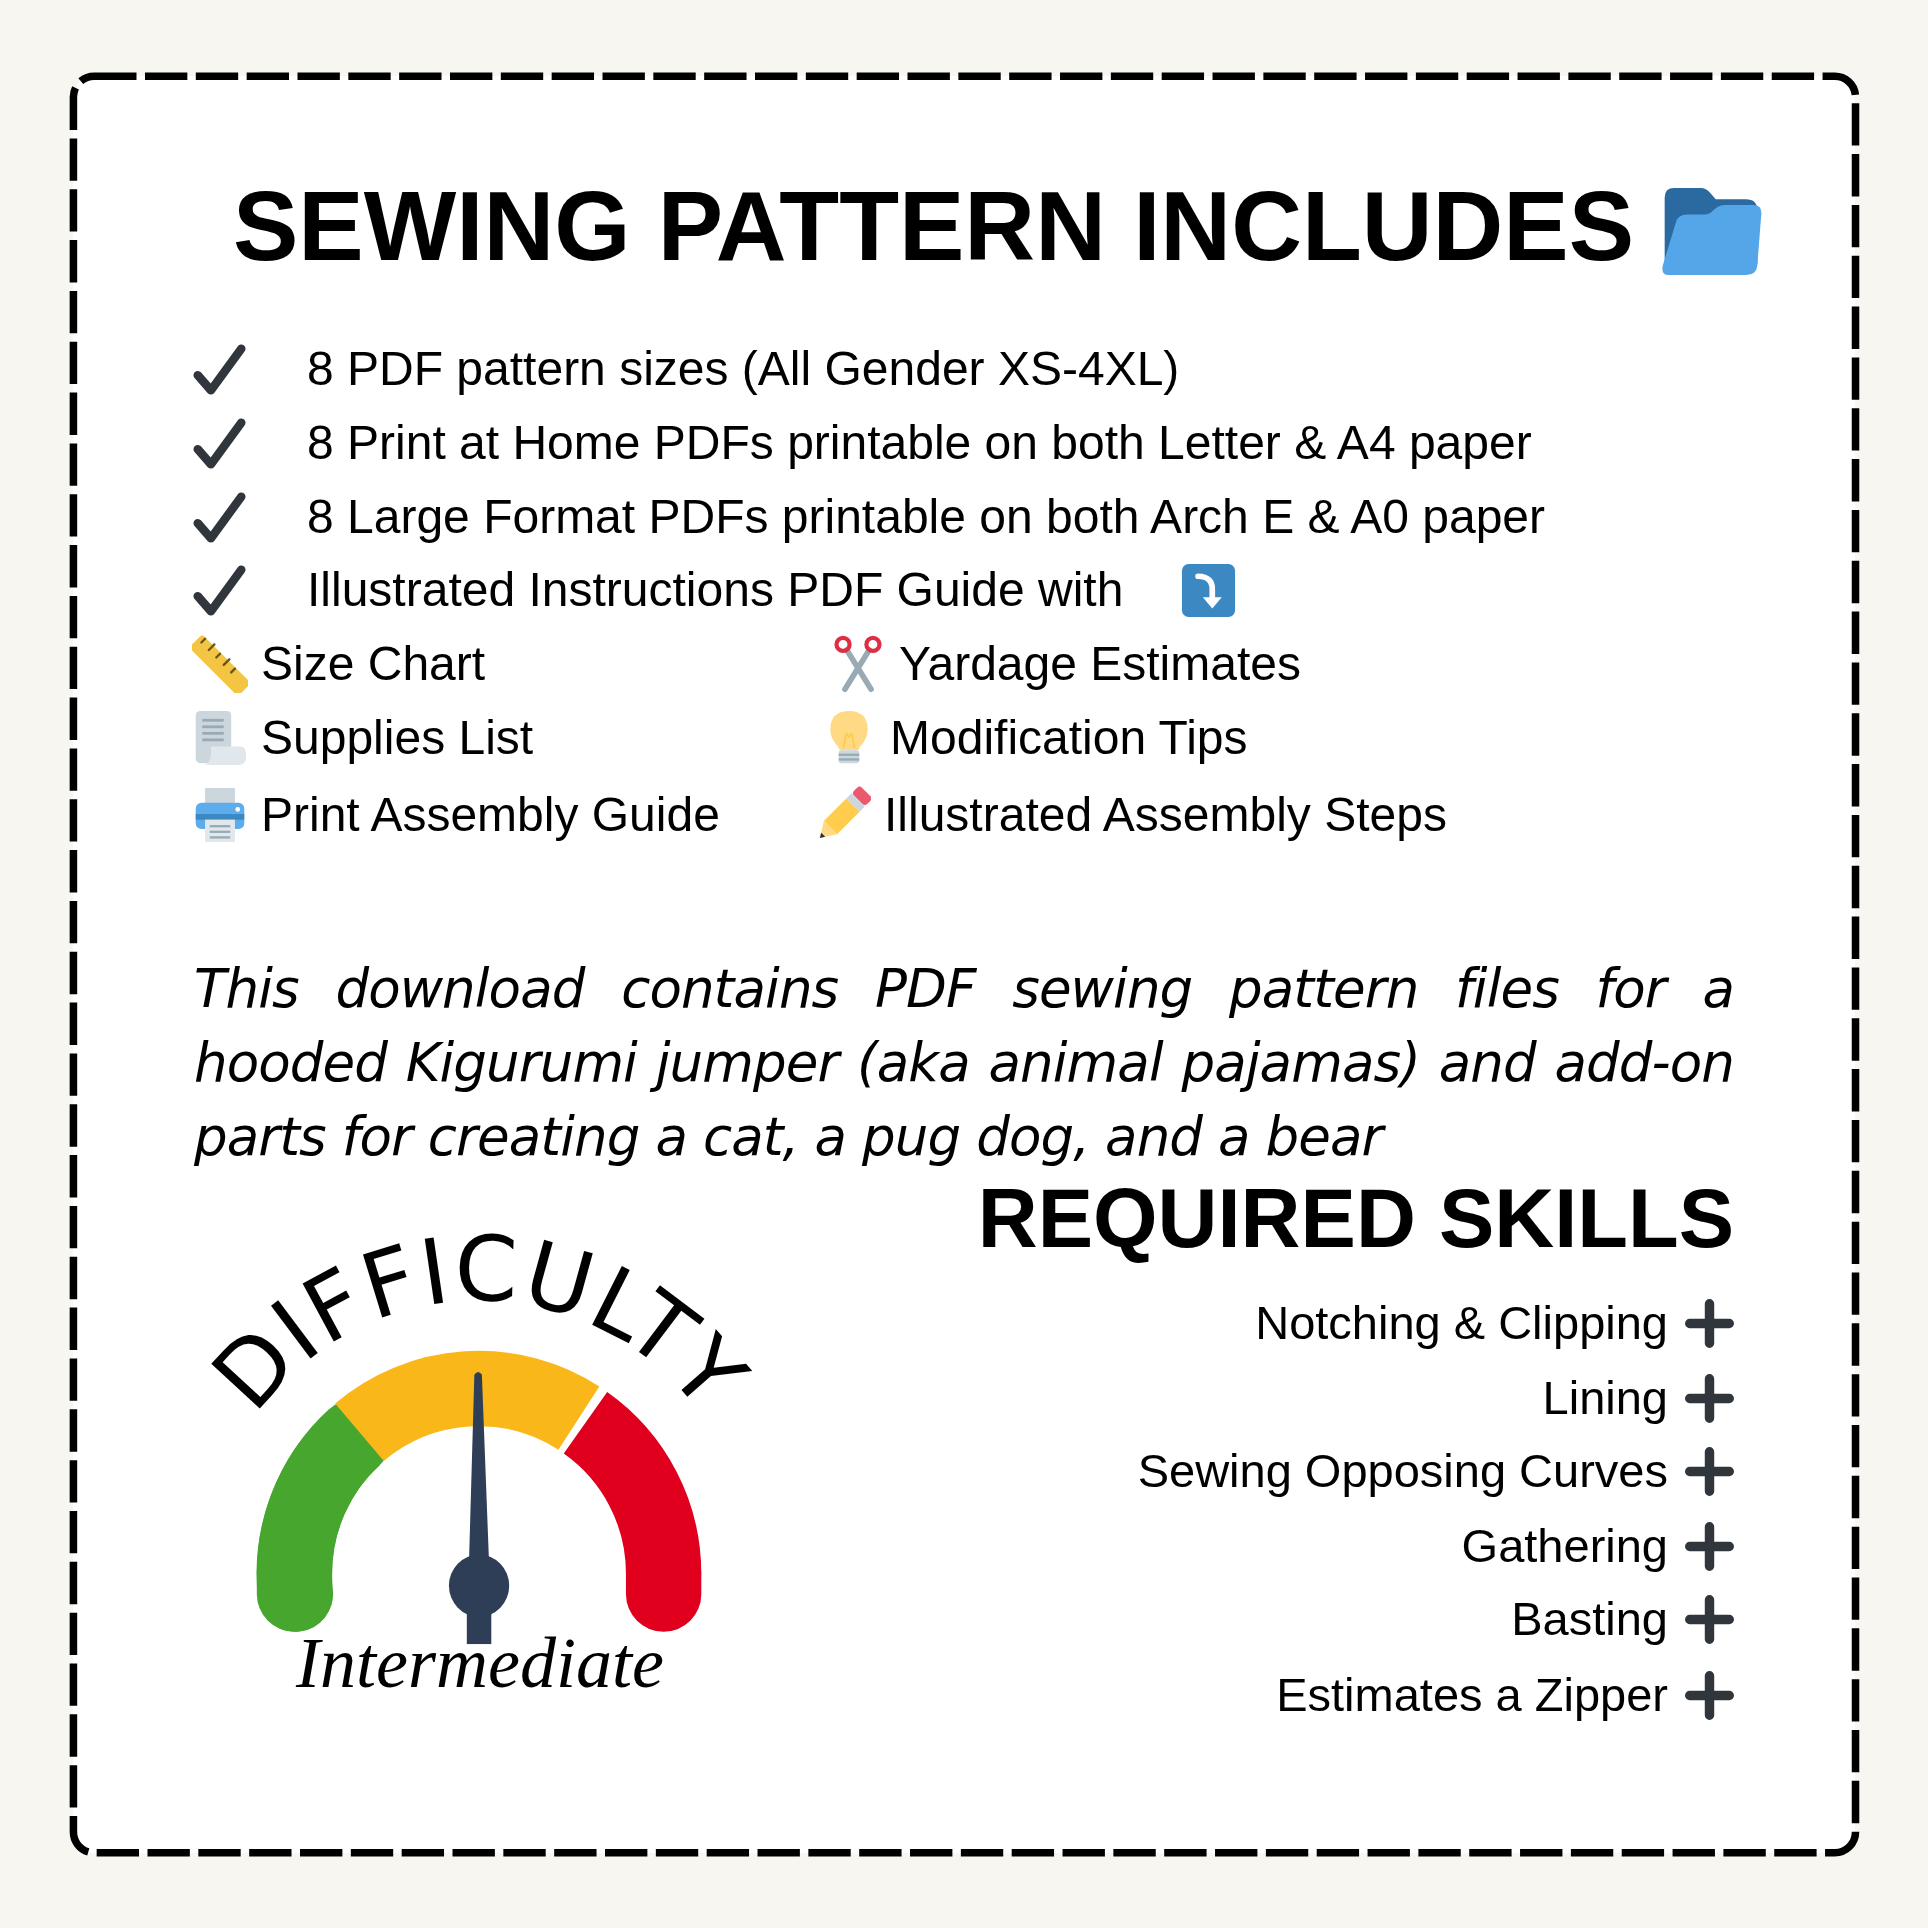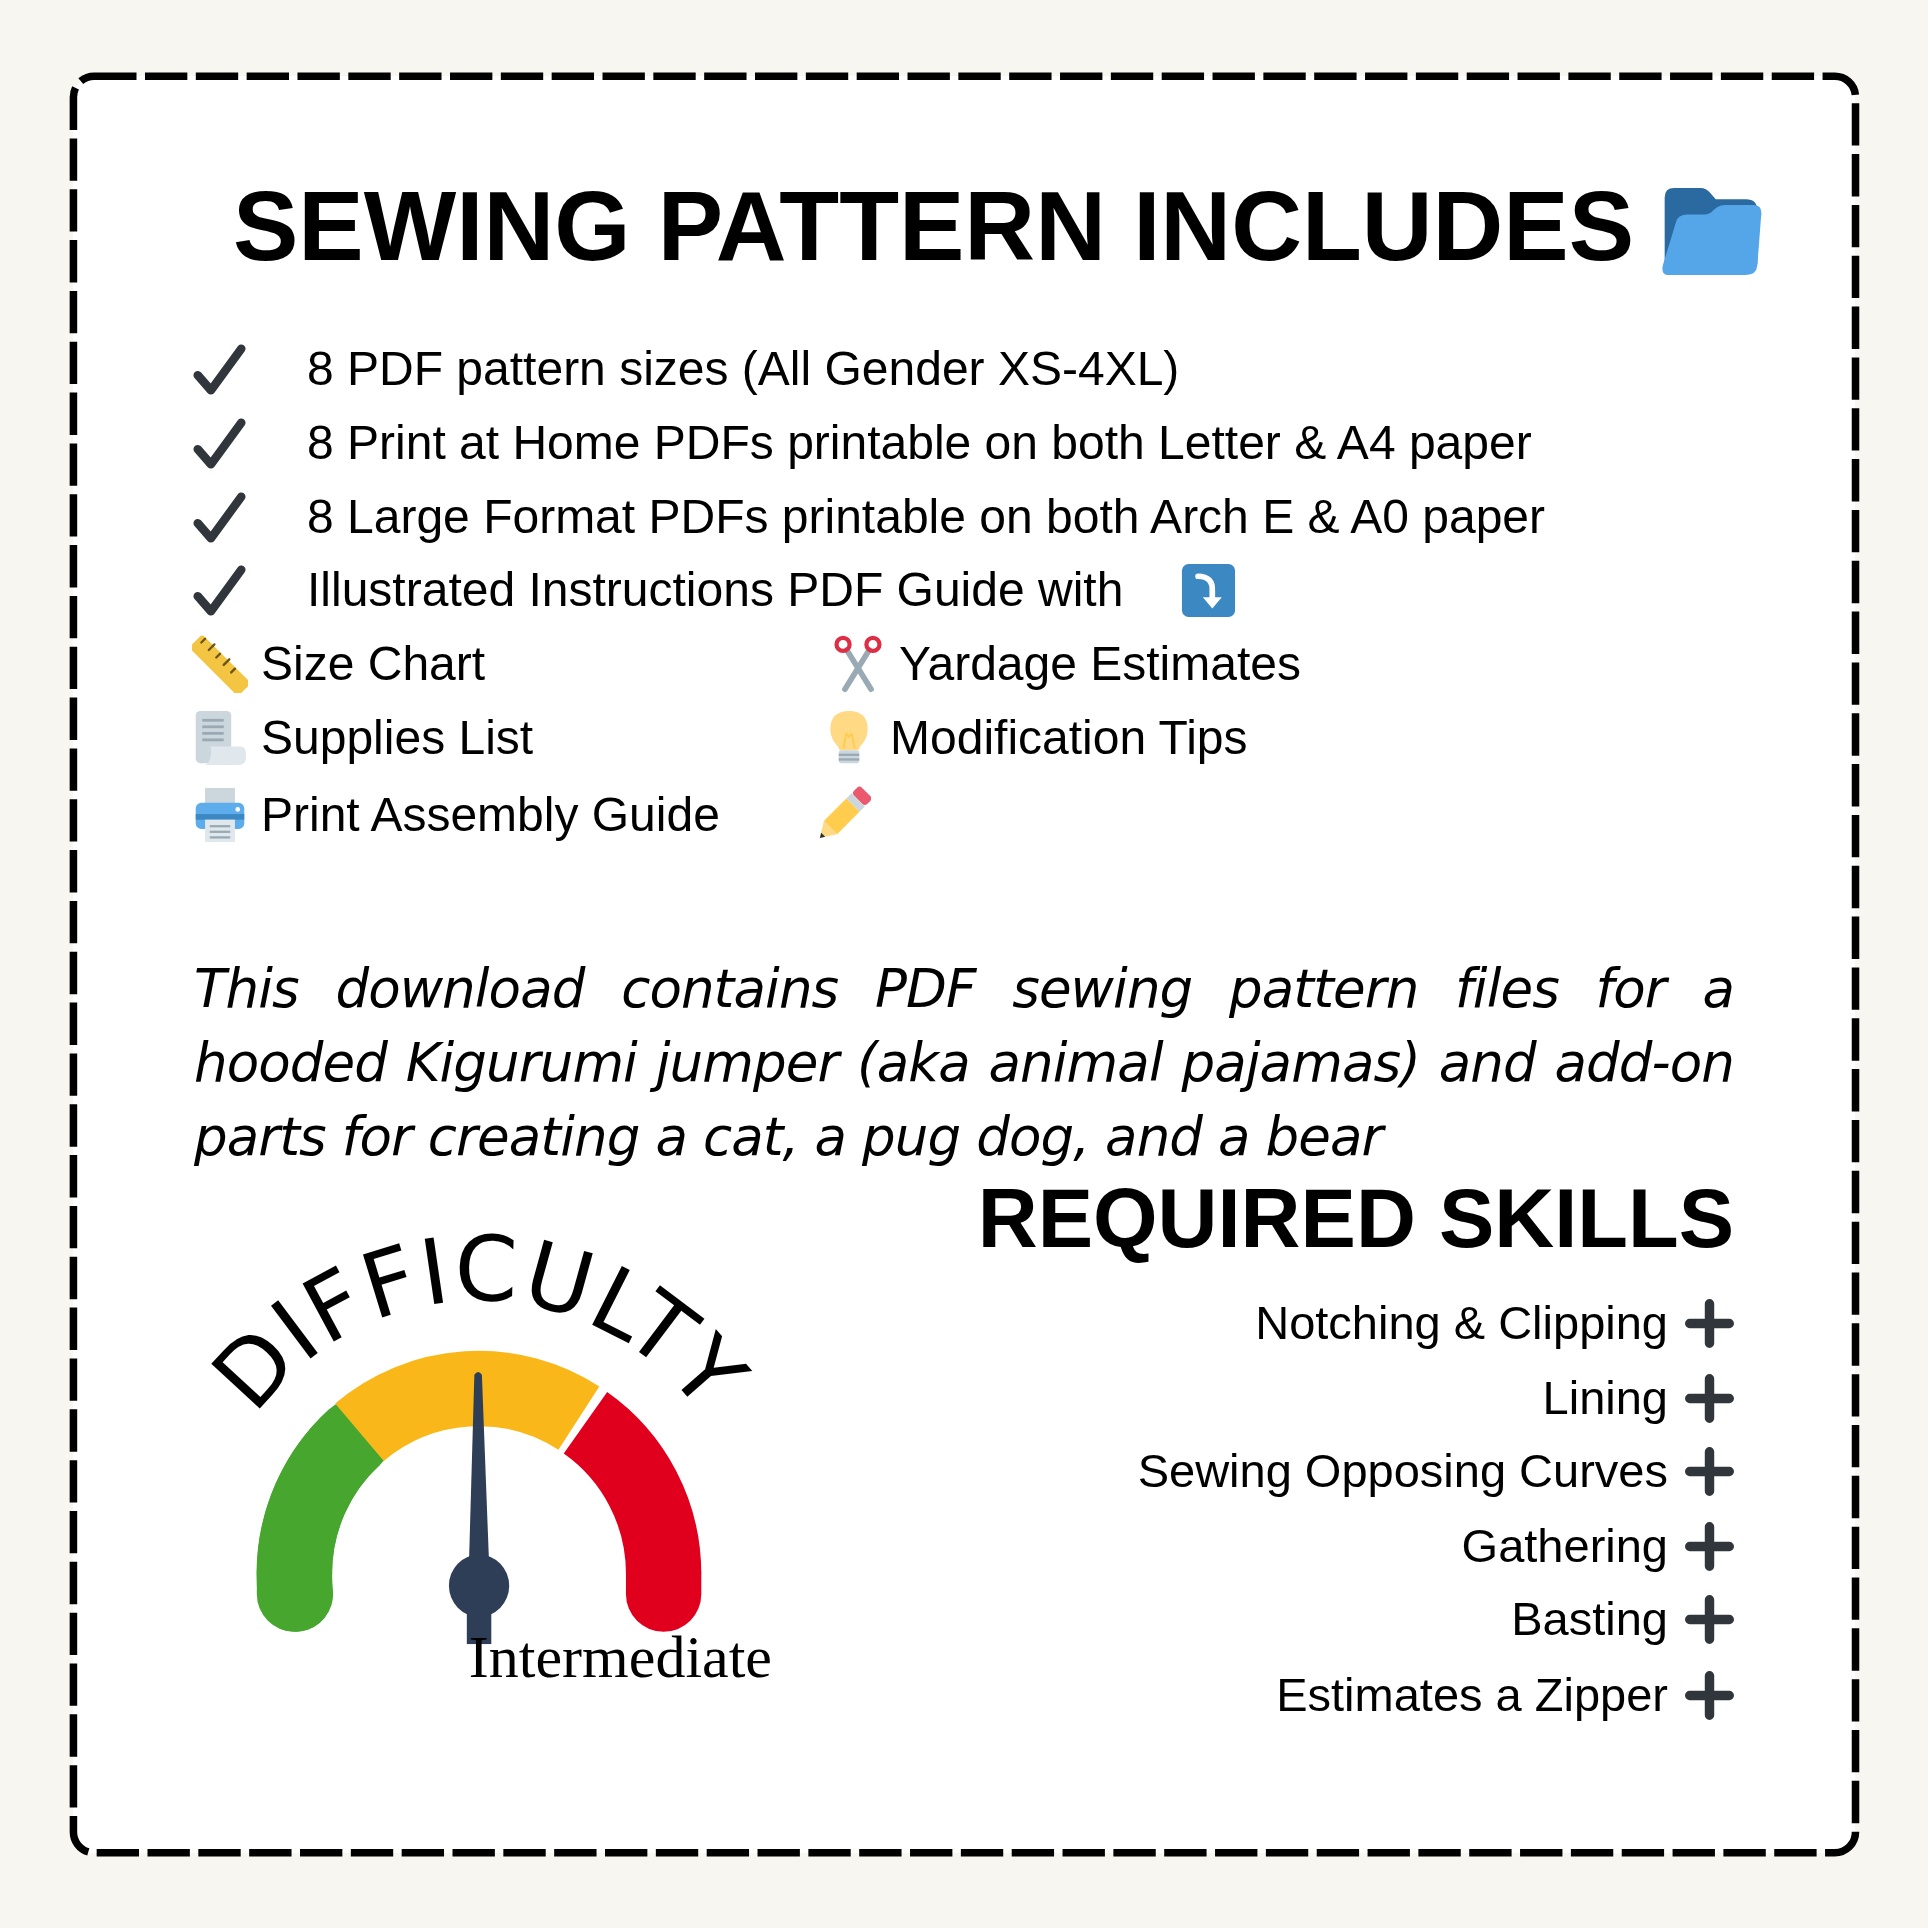--- a/index.html
+++ b/index.html
@@ -46,22 +46,22 @@
     white-space: nowrap;
   }
   .skill {
     position: absolute; right: 194px; height: 62px; display: flex; 
     font-size: 47px; line-height: 1; white-space: nowrap;
   }
   .skill .plus { width: 49px; height: 49px; margin-left: 17px; }
 
   .gauge { position: absolute; left: 188px; top: 1177px; width: 584px; height: 565px; }
   .gauge-level {
-    position: absolute; left: 188px; width: 584px; top: 1627px; text-align: right;
-    font-family: "Liberation Serif", "DejaVu Serif", serif; font-size: 60px; line-height: 1;
+    position: absolute; left: 188px; width: 584px; top: 1627px; text-align: center;
+    font-family: "Liberation Serif", "DejaVu Serif", serif; font-style: italic; font-size: 72px; line-height: 1;
   }
 </style>
 </head>
 <body>
 
 <div class="card"></div>
 
 <svg class="border-svg" viewBox="0 0 2048 2048">
   <rect x="78" y="81" width="1893" height="1887" rx="22" ry="22" fill="none" stroke="#000" stroke-width="8" stroke-dasharray="45 9"></rect>
 </svg>
@@ -172,20 +172,21 @@
 <div class="feat" style="left:815px; top:782px">
   <svg class="ficon" viewBox="0 0 60 62">
     <g transform="rotate(45 30 31)">
       <rect x="20" y="-4" width="20" height="12" rx="4" fill="#ea596e"></rect>
       <rect x="20" y="8" width="20" height="8" fill="#ccd6dd"></rect>
       <rect x="20" y="16" width="20" height="34" fill="#ffcc4d"></rect>
       <path d="M20 50 H40 L30 66 Z" fill="#ffd983"></path>
       <path d="M27 61 H33 L30 66 Z" fill="#292f33"></path>
     </g>
   </svg>
+  <span>Illustrated Assembly Steps</span>
 </div>
 
 <p class="desc">This download contains PDF sewing pattern files for a hooded Kigurumi jumper (aka animal pajamas) and add-on parts for creating a cat, a pug dog, and a bear</p>
 
 <svg class="gauge" viewBox="200 1250 620 600">
   <defs>
     <path id="diff-arc" d="M 219 1671 A 290 290 0 0 1 799 1671"></path>
   </defs>
   <text font-family="DejaVu Sans, sans-serif" font-size="96" font-weight="normal" letter-spacing="2" fill="#000">
     <textPath href="#diff-arc" startOffset="50%" text-anchor="middle" id="difficulty-label-path">DIFFICULTY</textPath>

